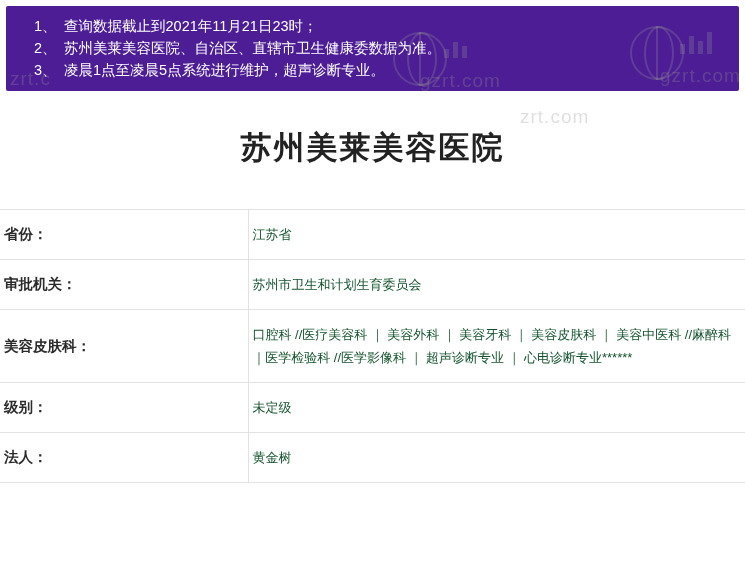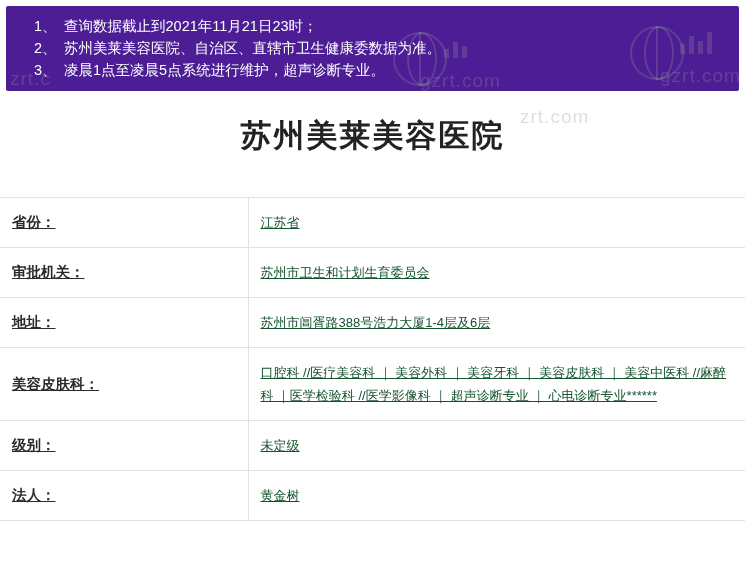--- a/index.html
+++ b/index.html
@@ -98,39 +98,38 @@
     text-align: left;
   }
 
   
   .hospital-title {
     text-align: center;
     font-size: 31px;
     font-weight: bold;
     color: #222;
     letter-spacing: 2px;
-    padding: 24px 0 40px 0;
+    padding: 36px 0 40px 0;
     position: relative;
     z-index: 2;
   }
 
   
   table.info {
     width: 745px;
     border-collapse: collapse;
     position: relative;
     z-index: 2;
     table-layout: fixed;
   }
   table.info tr { border-top: 1px solid #e2e2e2; }
   table.info tr:last-child { border-bottom: 1px solid #e2e2e2; }
   table.info td {
     vertical-align: middle;
-    padding: 13px 12px;
-    text-decoration: underline;
+    padding: 13px 4px;
   }
   td.label {
     width: 248px;
     padding-left: 13px;
     font-size: 14.5px;
     font-weight: bold;
     color: #2b2b2b;
     border-right: 1px solid #e2e2e2;
     white-space: nowrap;
   }
@@ -179,24 +178,20 @@
 <table class="info">
   <tbody>
     <tr>
       <td class="label">省份：</td>
       <td class="value">江苏省</td>
     </tr>
     <tr>
       <td class="label">审批机关：</td>
       <td class="value">苏州市卫生和计划生育委员会</td>
     </tr>
-    <tr>
-      <td class="label">地址：</td>
-      <td class="value">苏州市阊胥路388号浩力大厦1-4层及6层</td>
-    </tr>
     <tr class="row-subjects">
       <td class="label">美容皮肤科：</td>
       <td class="value">口腔科 //医疗美容科 ｜ 美容外科 ｜ 美容牙科 ｜ 美容皮肤科 ｜ 美容中医科 //麻醉科 ｜医学检验科 //医学影像科 ｜ 超声诊断专业 ｜ 心电诊断专业******</td>
     </tr>
     <tr>
       <td class="label">级别：</td>
       <td class="value">未定级</td>
     </tr>
     <tr>
       <td class="label">法人：</td>

